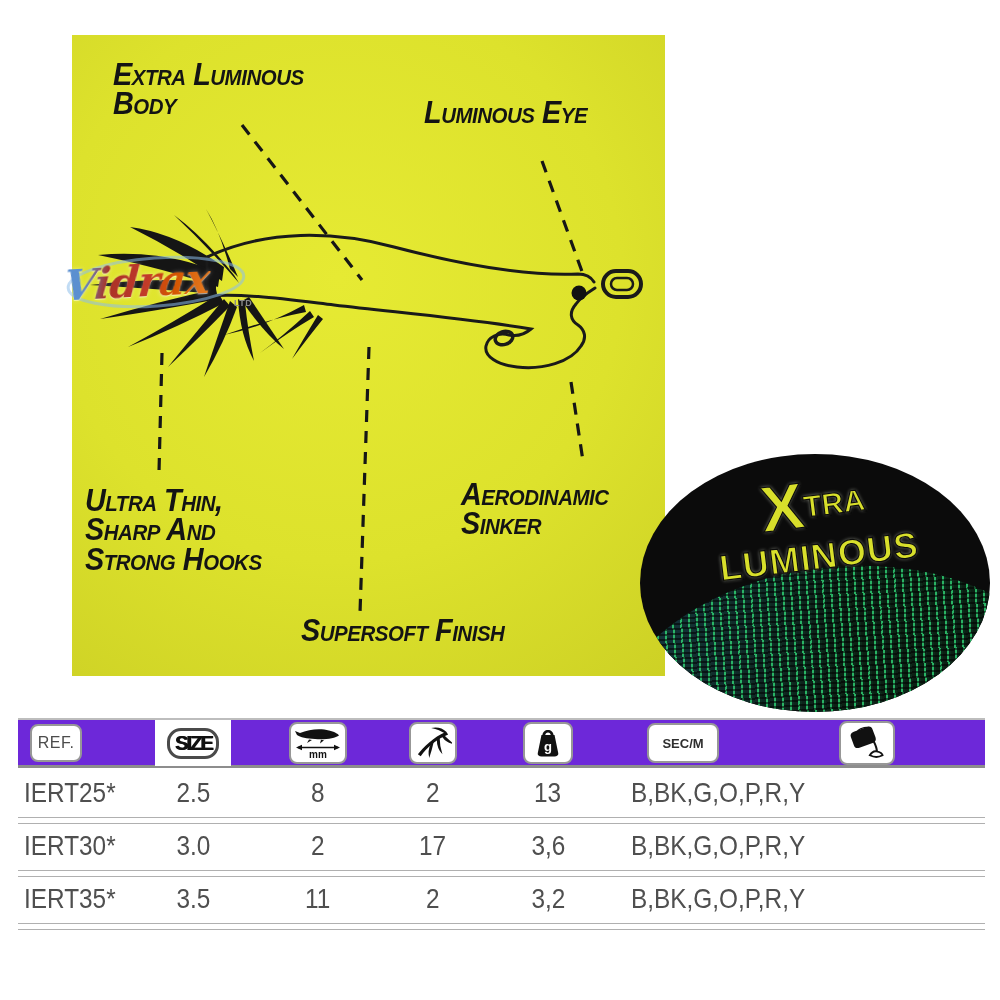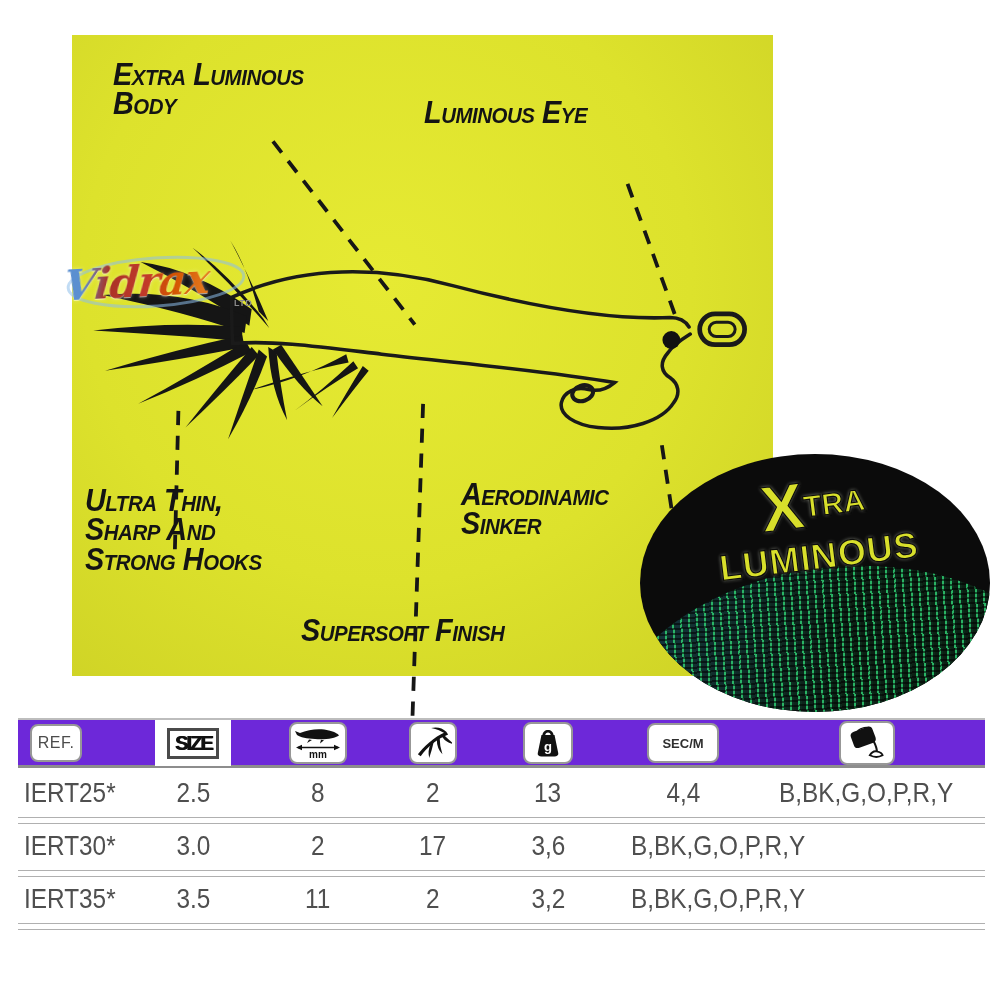--- a/index.html
+++ b/index.html
@@ -2,21 +2,21 @@
 <html><head>
 <meta charset="utf-8">
 <style>
   html,body{margin:0;padding:0;}
   body{
     width:1000px;height:1000px;position:relative;background:#ffffff;
     font-family:"Liberation Sans",sans-serif;overflow:hidden;
   }
   
   .panel{
-    position:absolute;left:72px;top:35px;width:701px;height:641px;
+    position:absolute;left:72px;top:35px;width:593px;height:641px;
     background:radial-gradient(circle at 45% 38%, #e6ea33 0%, #dde22c 55%, #cdd125 100%);
     z-index:1;
   }
   .panel svg.art{position:absolute;inset:0;}
   .dlabel{
     position:absolute;color:#141414;font-weight:bold;font-style:italic;
     font-variant:small-caps;font-size:31px;line-height:0.95;
     letter-spacing:-0.5px;transform:scaleX(0.93);transform-origin:0 0;white-space:nowrap;
   }
   
@@ -72,21 +72,21 @@
   }
   .hcell{display:flex;justify-content:center;align-items:center;}
   .hcell.first{justify-content:flex-start;padding-left:12px;}
   .hbox{
     background:#fff;border:2px solid #979797;border-radius:8px;
     display:flex;justify-content:center;align-items:center;box-sizing:border-box;
   }
   .ref-box{width:52px;height:38px;font-size:16px;color:#4c4c4c;letter-spacing:.5px;}
   .size-patch{background:#fff;width:76px;height:46px;display:flex;justify-content:center;align-items:center;}
   .size-box{
-    border:3px solid #4a4a4a;border-radius:0;padding:1px 5px;
+    border:3px solid #4a4a4a;border-radius:14px;padding:1px 5px;
     font-size:20px;font-weight:900;letter-spacing:-2px;color:#101010;
     text-shadow:1px 0 #101010;
   }
   .mm-box{width:58px;height:42px;}
   .hook-box{width:48px;height:42px;}
   .g-box{width:50px;height:42px;}
   .secm-box{width:72px;height:40px;font-size:13px;font-weight:bold;color:#2e2e2e;}
   .paint-box{width:56px;height:44px;}
   .trow{
     position:absolute;left:18px;width:967px;height:48px;
@@ -240,21 +240,20 @@
     </div>
   </div>
 </div>
 
 <div class="trow" style="top:769px;">
   <div class="cell first"><span>IERT25*</span></div>
   <div class="cell"><span>2.5</span></div>
   <div class="cell"><span>8</span></div>
   <div class="cell"><span>2</span></div>
   <div class="cell"><span>13</span></div>
-  <div class="cell"><span>4,4</span></div>
   <div class="cell"><span>B,BK,G,O,P,R,Y</span></div>
 </div>
 <div class="sep" style="top:817px;"></div>
 
 <div class="trow" style="top:822px;">
   <div class="cell first"><span>IERT30*</span></div>
   <div class="cell"><span>3.0</span></div>
   <div class="cell"><span>2</span></div>
   <div class="cell"><span>17</span></div>
   <div class="cell"><span>3,6</span></div>

